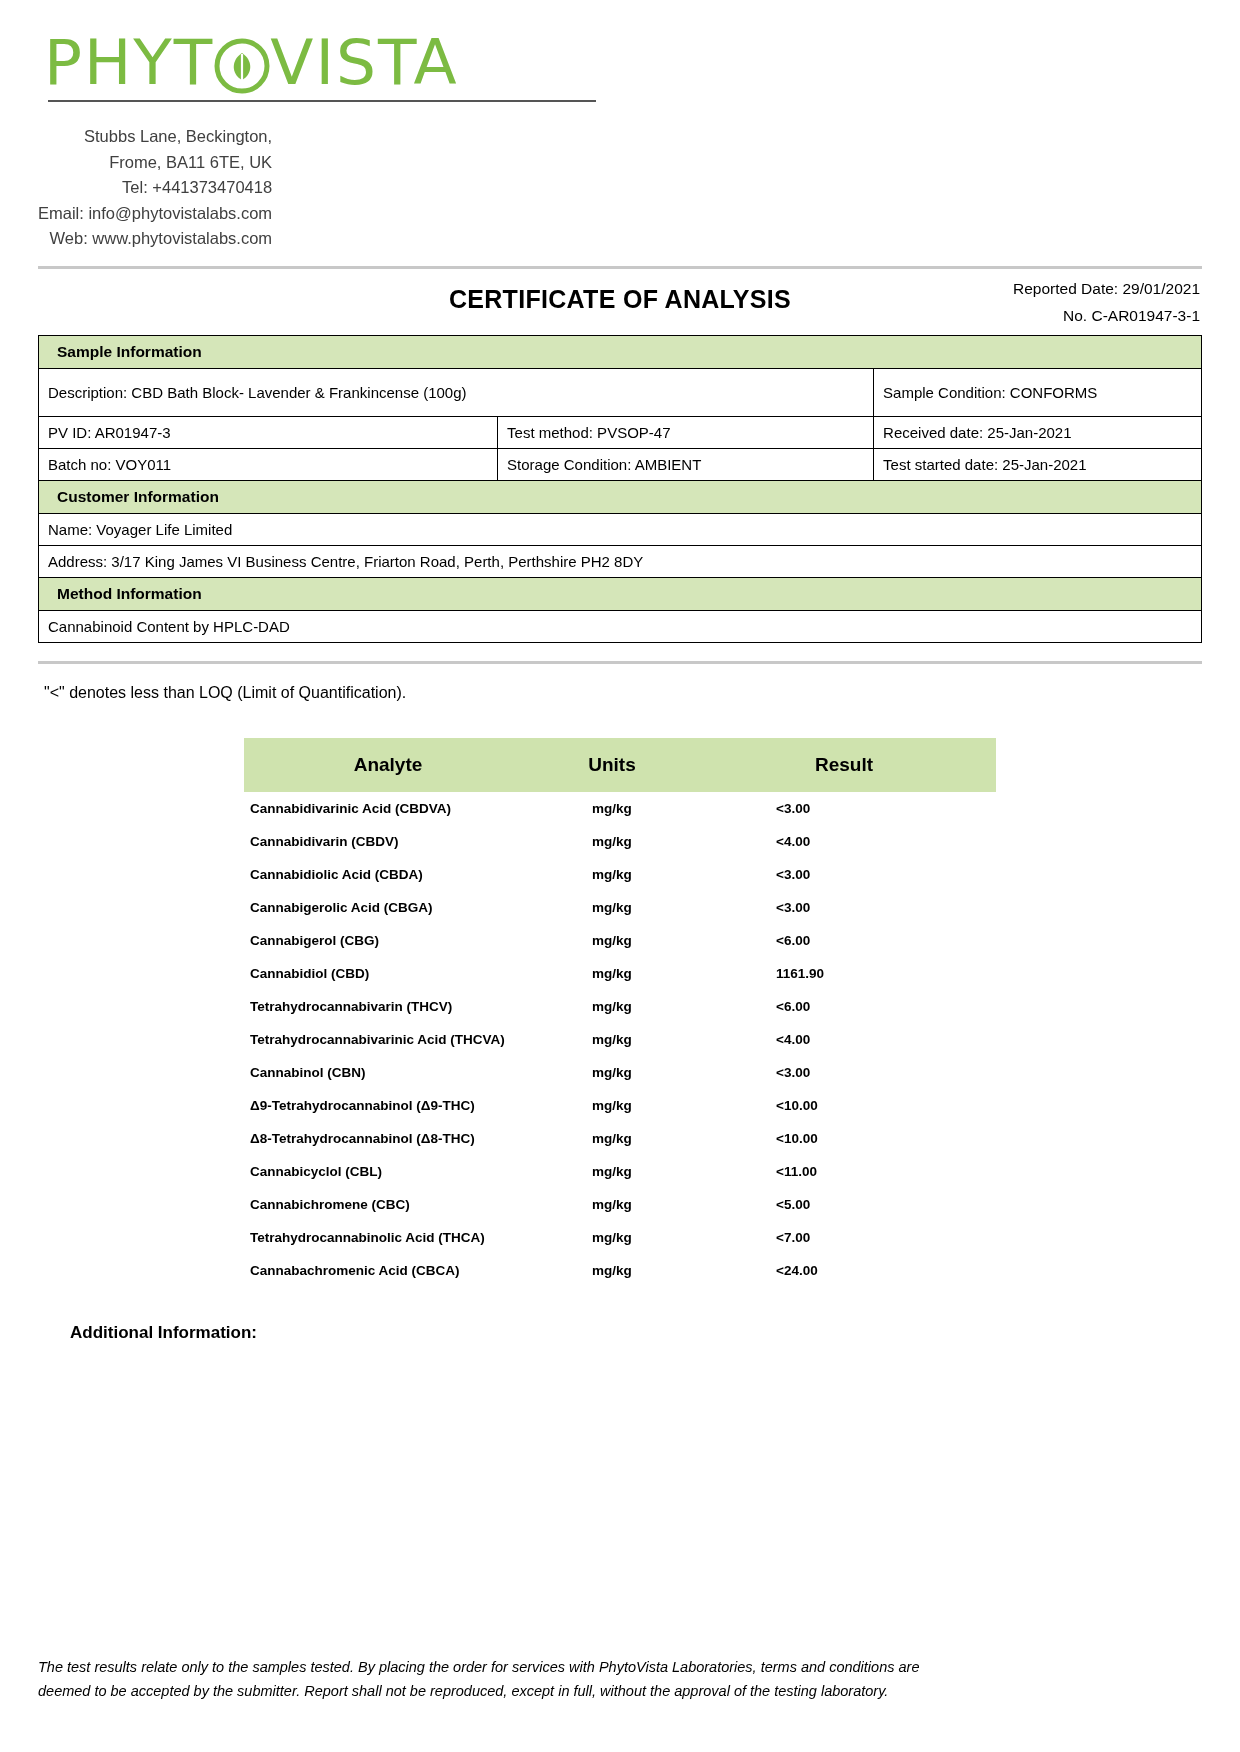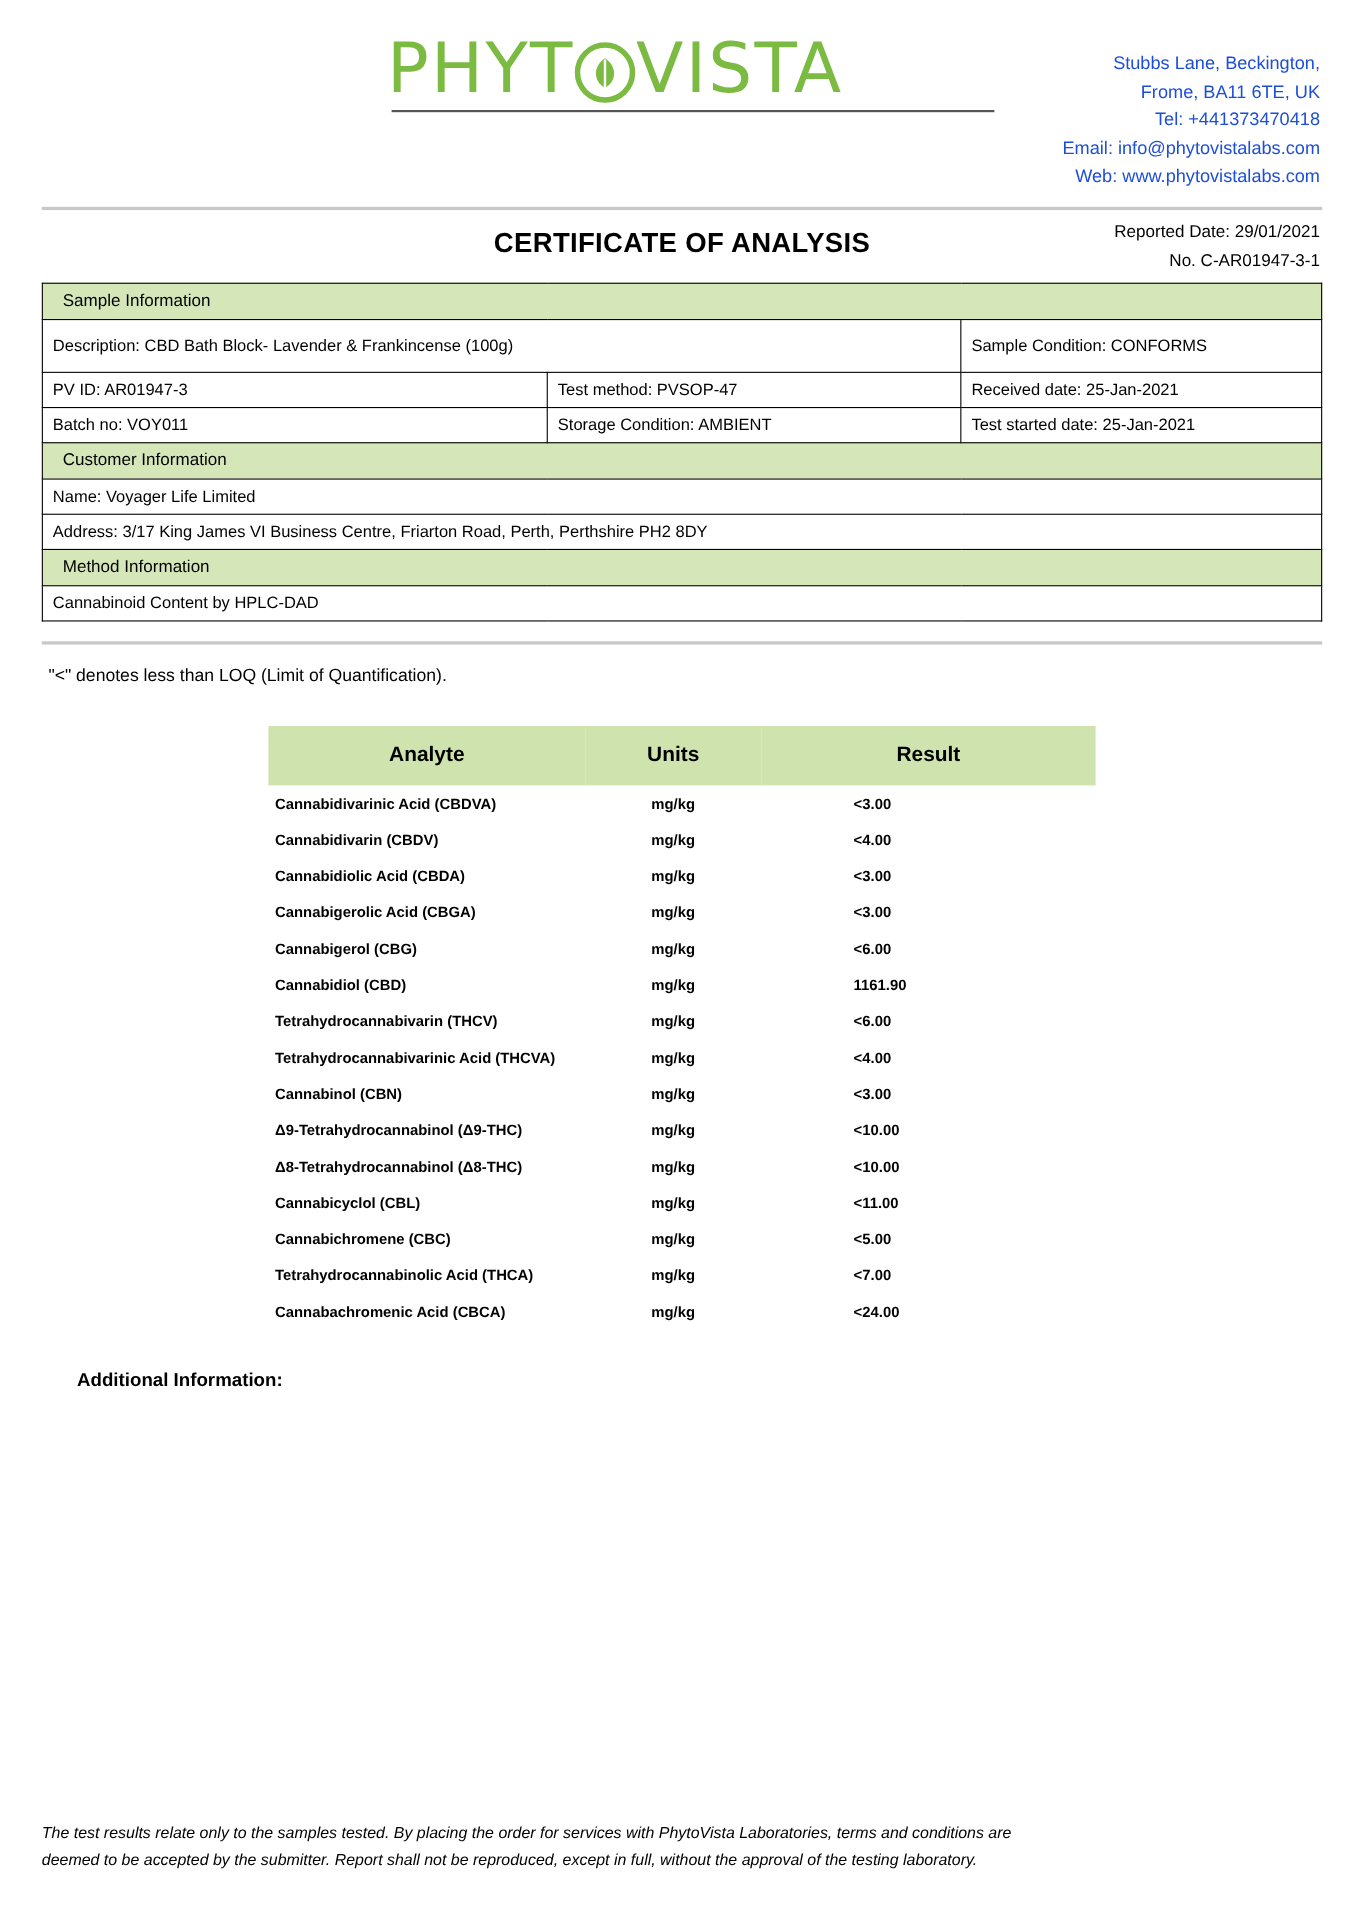--- a/index.html
+++ b/index.html
@@ -15,23 +15,24 @@
   .page {
     position: relative;
     width: 1240px;
     height: 1752px;
     padding: 30px 38px 0 38px;
   }
 
   
   .header {
     display: flex;
-    justify-content: flex-end;
+    justify-content: space-between;
     align-items: flex-start;
     padding-bottom: 8px;
+    flex-direction: column;
   }
   .logo-block { width: 620px; padding-left: 6px; }
   .logo-word {
     font-family: "DejaVu Sans", sans-serif;
     font-size: 63px;
     letter-spacing: 2px;
     color: #7cbb42;
     font-weight: 400;
     line-height: 1.05;
     white-space: nowrap;
@@ -54,21 +55,21 @@
     font-family: "DejaVu Sans", sans-serif;
     font-size: 27px;
     letter-spacing: 10.5px;
     color: #333;
     padding-left: 6px;
   }
   .contact {
     text-align: right;
     font-size: 16.5px;
     line-height: 1.55;
-    color: #1d4ed8;
+    color: #404040;
     padding-top: 16px;
     padding-right: 2px;
   }
 
   .hr-thick {
     height: 3px;
     background: #c8c8c8;
     margin: 6px 0 0 0;
   }
 
@@ -103,21 +104,21 @@
     font-size: 15px;
   }
   .info-table td {
     border: 1px solid #000;
     padding: 7px 8px 7px 9px;
     vertical-align: middle;
     height: 30px;
   }
   .band {
     background: #d5e6b9;
-    font-weight: normal;
+    font-weight: bold;
     padding-left: 18px !important;
     font-size: 15.5px;
   }
 
   
   .hr-thick2 {
     height: 3px;
     background: #c8c8c8;
     margin: 18px 0 20px 0;
   }

